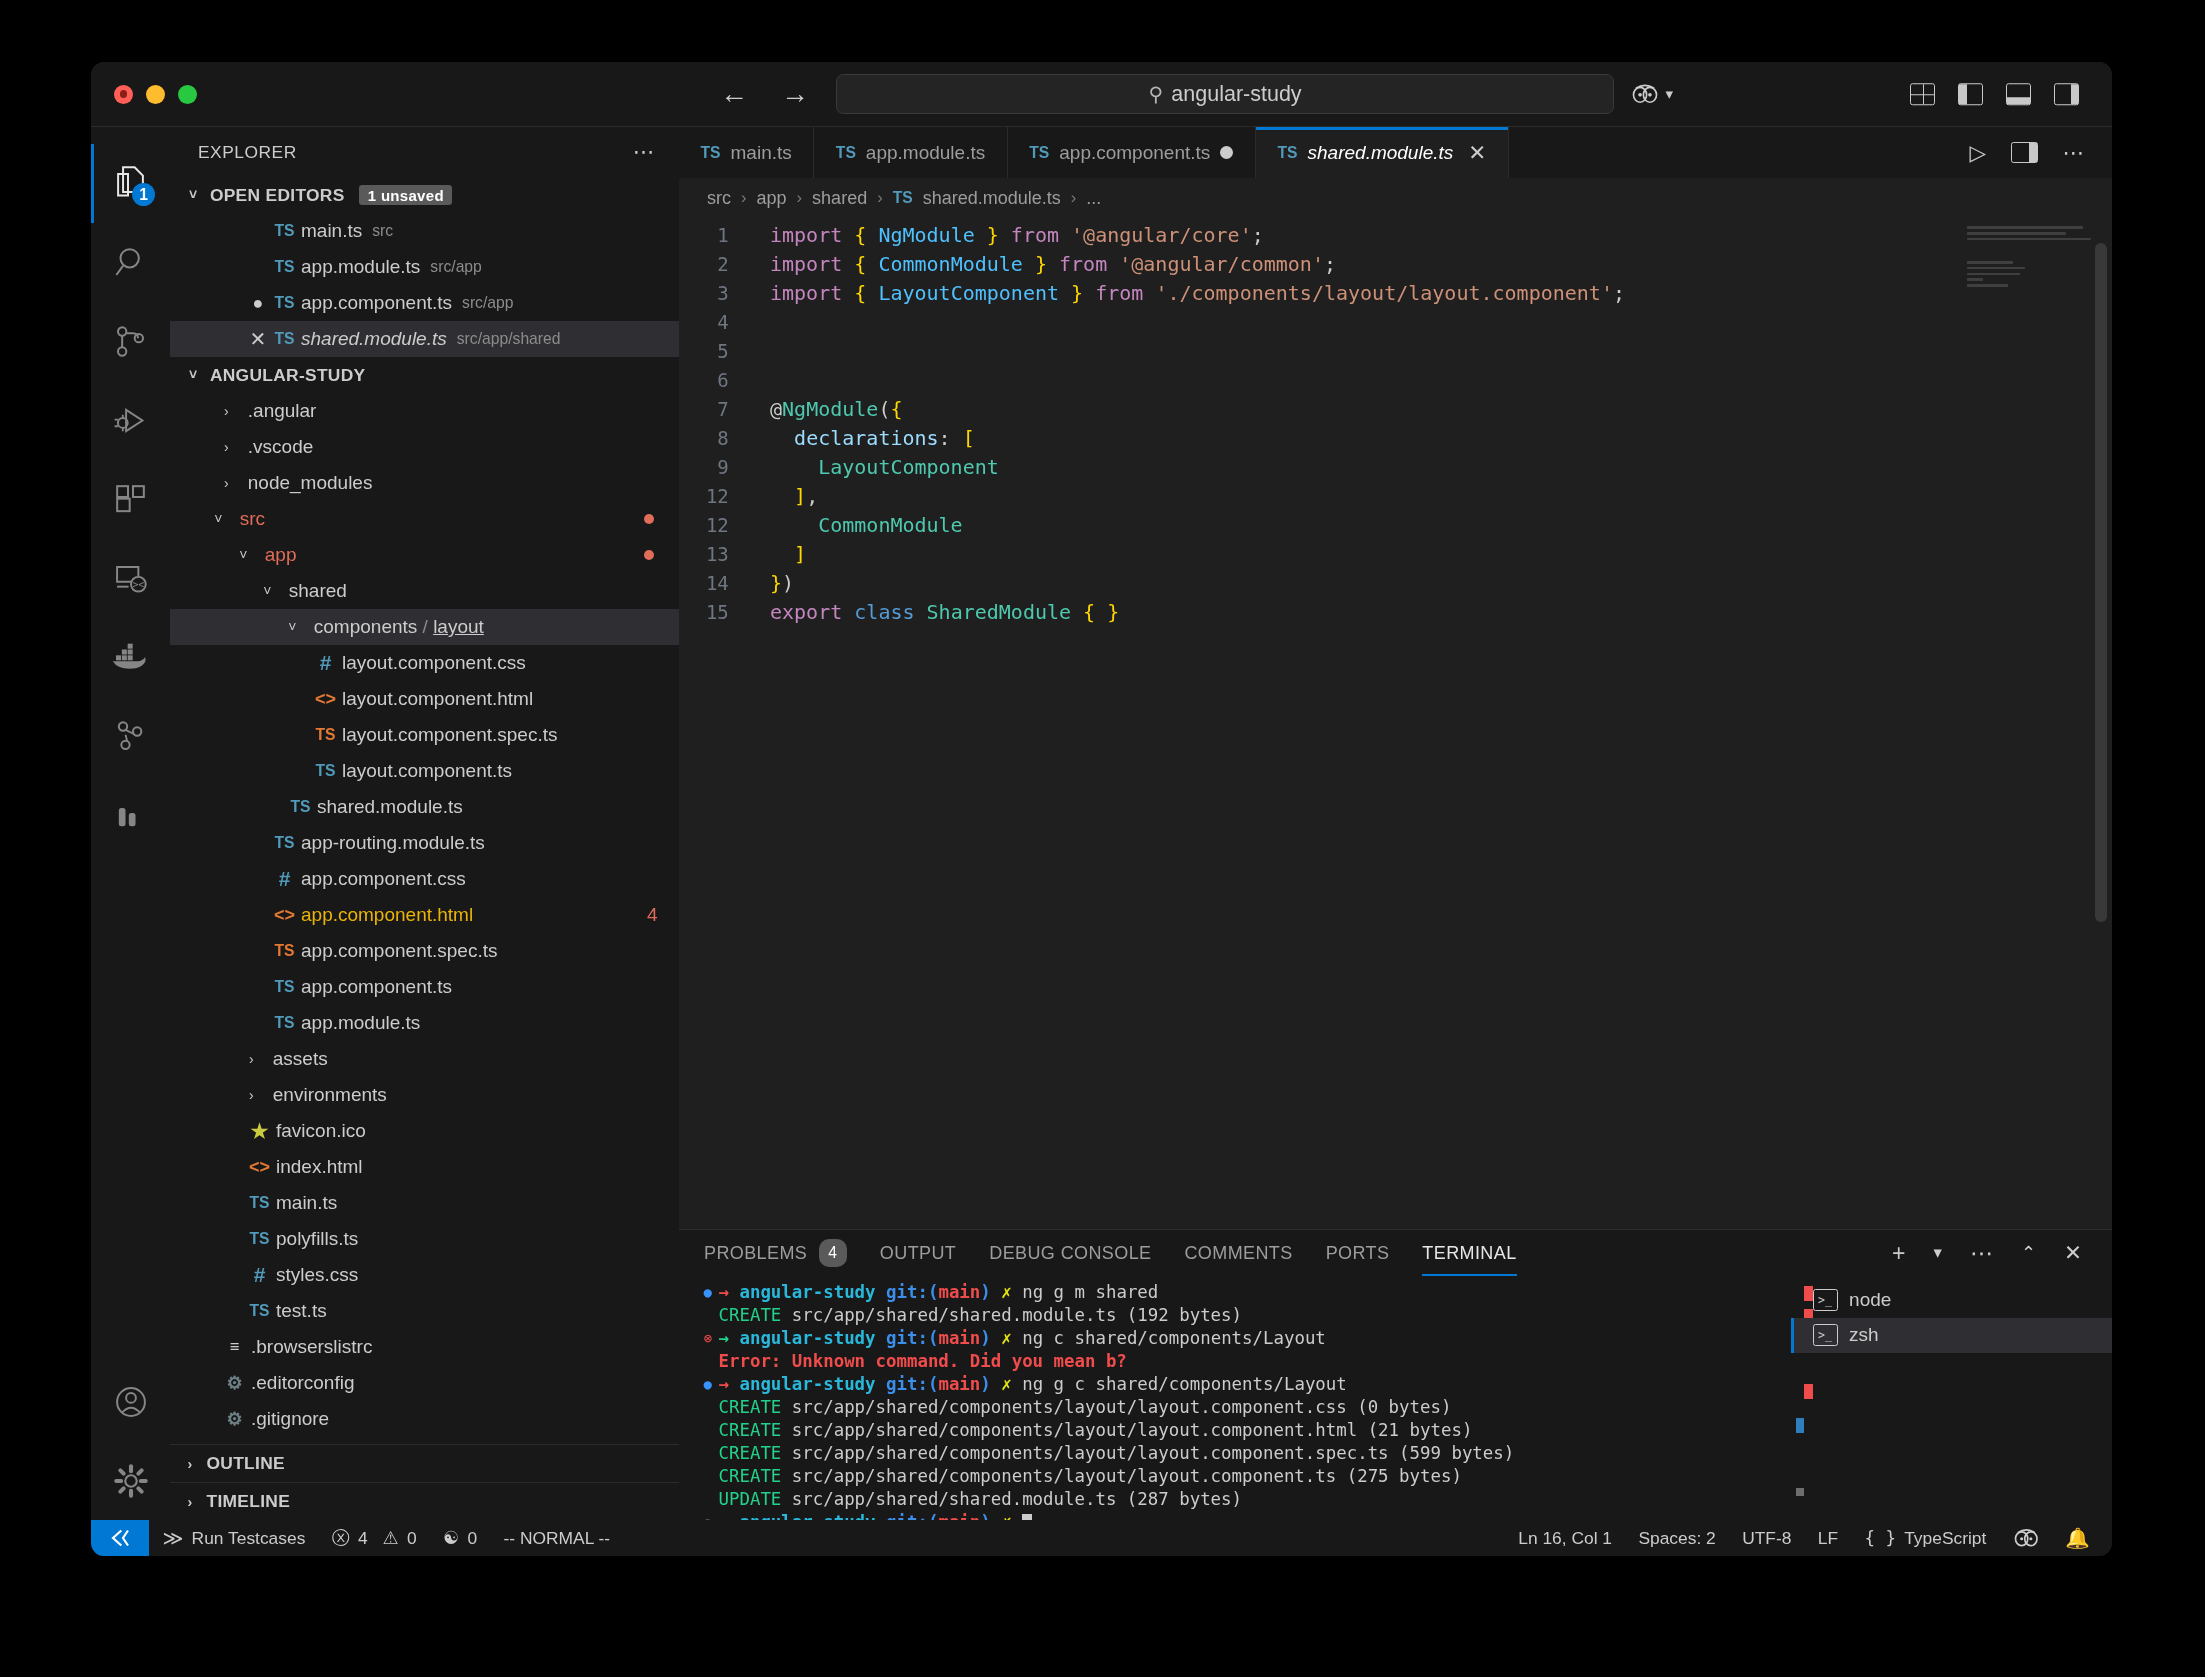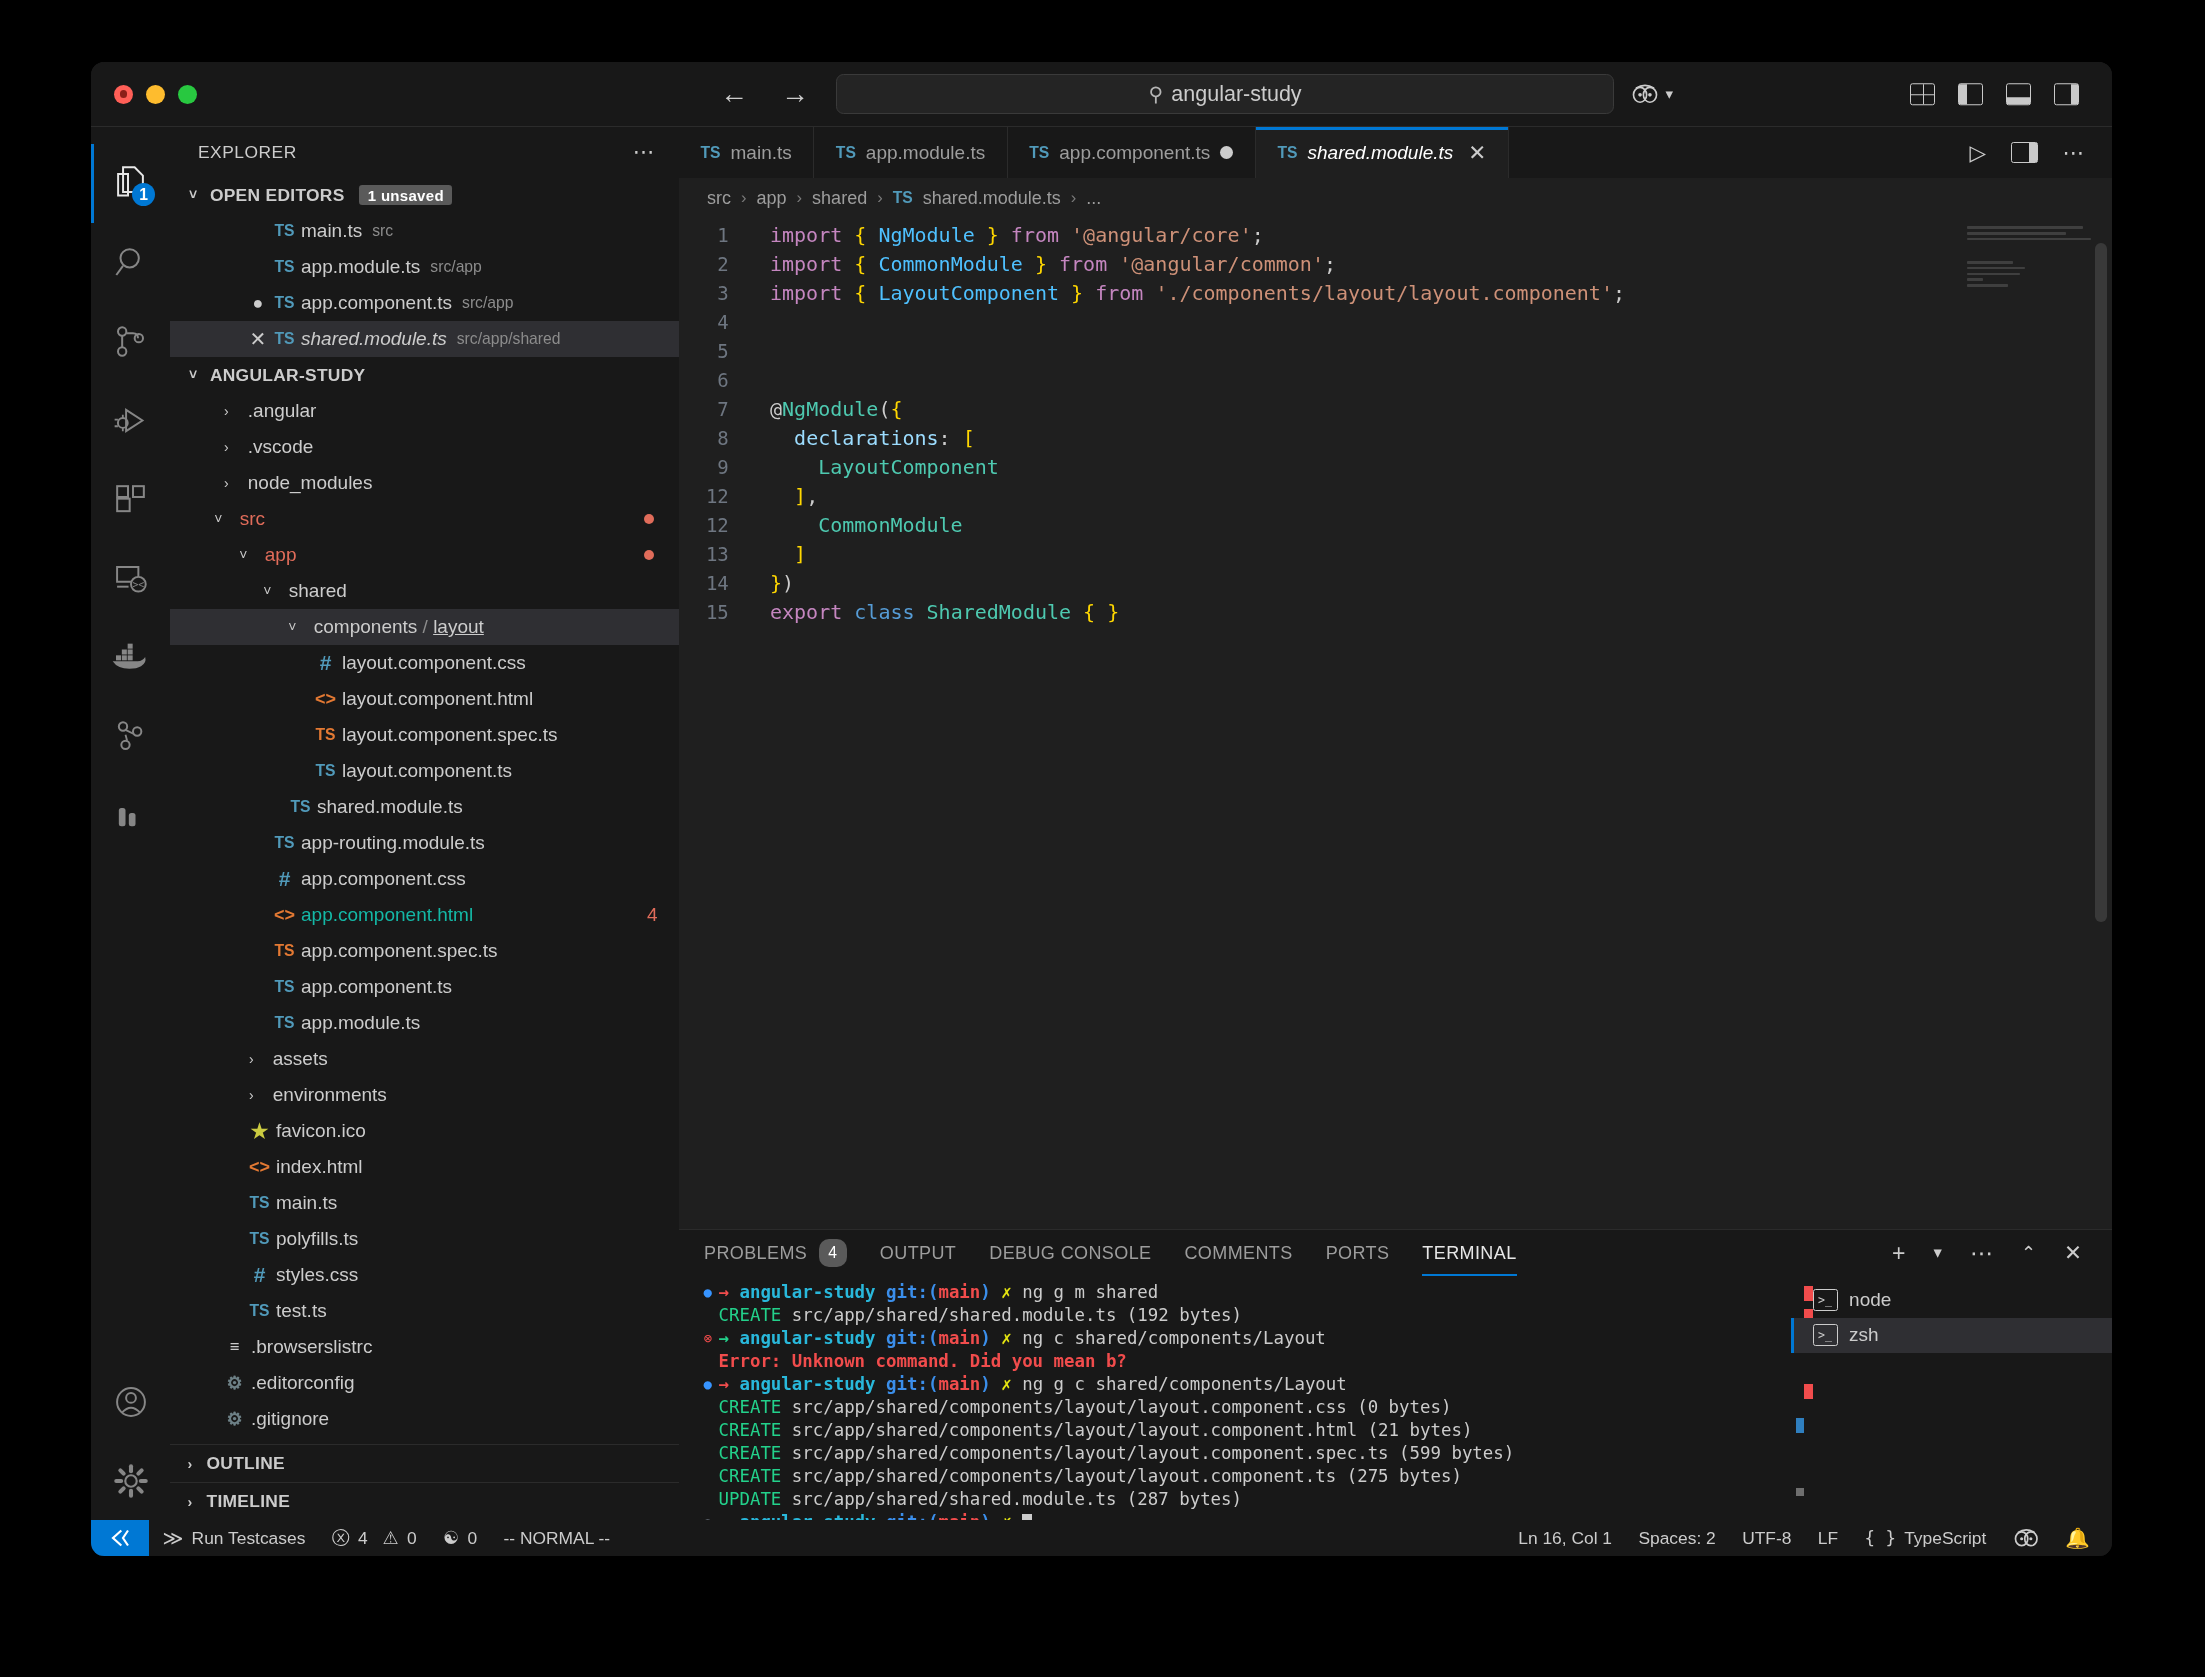--- a/index.html
+++ b/index.html
@@ -128,21 +128,21 @@
   .row .ind { display:inline-block; }
   .ficon { width: 33px; text-align:center; font-size: 15.7px; flex:0 0 33px; font-weight:700;}
   .ts-blue { color: #519aba; }
   .ts-orange { color: #e37933; }
   .css-blue { color: #519aba; font-size: 21px; }
   .html-orange { color: #e37933; font-size: 18px; }
   .star { color: #cbcb41; font-size: 20px; }
   .gear-ic { color: #6d8086; font-size: 18px; }
   .list-ic { color: #cccccc; font-size: 16.6px; }
   .fname { }
-  .fname.red { color: #14b8a6; }
+  .fname.red { color: #eab308; }
   .fname.italic { font-style: italic; }
   .fpath { color: #8c8c8c; font-size: 15.7px; margin-left: 10px; }
   .fdot { width: 20px; flex: 0 0 20px; text-align:center; color:#cccccc; font-size: 18px;}
   .fclose { width: 20px; flex: 0 0 20px; text-align:center; color:#cccccc; font-size: 20px;}
   .rmark { position:absolute; right: 21.5px; color: #e06c5a; font-size: 19px; }
   .rdot { position:absolute; right: 25px; width: 10px; height: 10px; border-radius:50%; background:#e06c5a; }
   .folder-red { color: #e06c5a; }
   .underline { text-decoration: underline; }
   .sep { color:#8c8c8c; }
 

